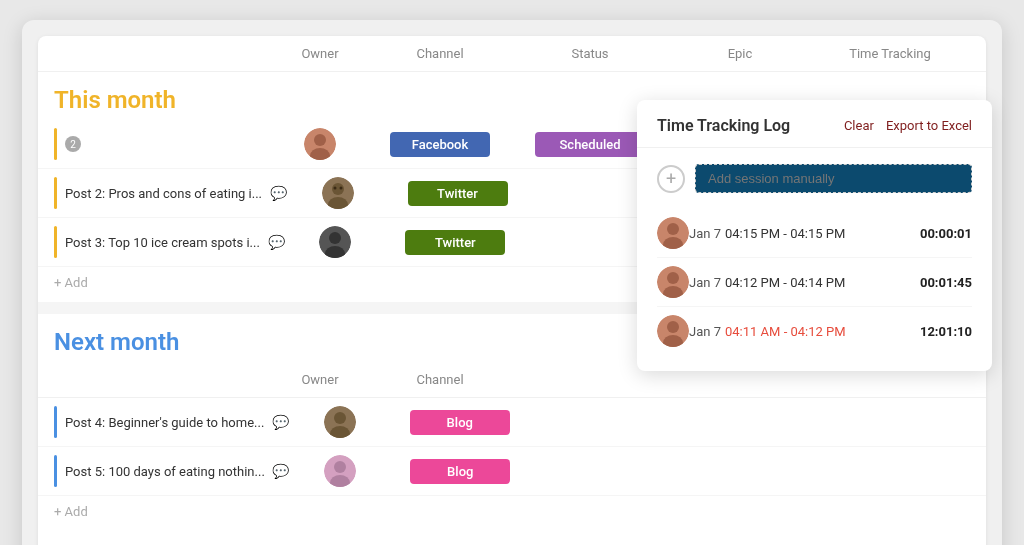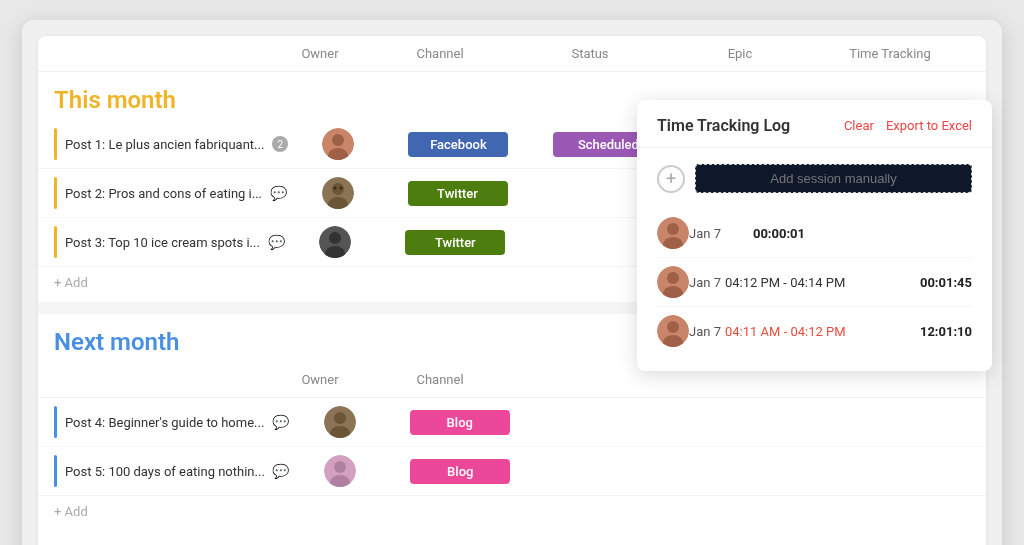--- a/index.html
+++ b/index.html
@@ -202,21 +202,21 @@
       font-size: 16px;
       font-weight: 600;
       color: #333;
     }
     .popup-actions {
       display: flex;
       gap: 12px;
     }
     .popup-action-link {
       font-size: 13px;
-      color: #ef4444;
+      color: #7f1d1d;
       cursor: pointer;
     }
     .popup-body {
       padding: 16px 20px;
     }
     .add-session-row {
       display: flex;
       align-items: center;
       gap: 10px;
       margin-bottom: 16px;
@@ -235,22 +235,21 @@
       flex-shrink: 0;
     }
     .add-session-input {
       flex: 1;
       border: 1.5px dashed #ccc;
       border-radius: 4px;
       padding: 6px 12px;
       font-size: 13px;
       color: #aaa;
       outline: none;
-      background: #0f172a;
-      text-align: center;
+      background: #0c4a6e;
     }
     .session-row {
       display: flex;
       align-items: center;
       padding: 8px 0;
       border-bottom: 1px solid #f5f5f5;
     }
     .session-row:last-child { border-bottom: none; }
     .session-date {
       font-size: 13px;
@@ -293,21 +292,20 @@
       <div class="header-col">Status</div>
       <div class="header-col">Epic</div>
       <div class="header-col">Time Tracking</div>
     </div>
 
     <div class="section-title">This month</div>
 
     <div class="table-row">
       <div class="row-left">
         <div class="row-accent accent-yellow"></div>
-        <span class="post-title">Post 1: Le plus ancien fabriquant...</span>
         <div class="notification-badge">2</div>
       </div>
       <div style="display:flex;justify-content:center;">
         <div class="avatar">
           <svg width="32" height="32" viewBox="0 0 32 32">
             <circle cx="16" cy="16" r="16" fill="#c8856a"></circle>
             <circle cx="16" cy="12" r="6" fill="#a06048"></circle>
             <ellipse cx="16" cy="28" rx="10" ry="8" fill="#a06048"></ellipse>
           </svg>
         </div>
@@ -463,20 +461,21 @@
 
       <div class="session-row">
         <div class="avatar">
           <svg width="32" height="32" viewBox="0 0 32 32">
             <circle cx="16" cy="16" r="16" fill="#c8856a"></circle>
             <circle cx="16" cy="12" r="6" fill="#a06048"></circle>
             <ellipse cx="16" cy="28" rx="10" ry="8" fill="#a06048"></ellipse>
           </svg>
         </div>
         <span class="session-date">Jan 7</span>
+        <span class="session-time">04:15 PM - 04:15 PM</span>
         <span class="session-duration">00:00:01</span>
       </div>
 
       <div class="session-row">
         <div class="avatar">
           <svg width="32" height="32" viewBox="0 0 32 32">
             <circle cx="16" cy="16" r="16" fill="#c8856a"></circle>
             <circle cx="16" cy="12" r="6" fill="#a06048"></circle>
             <ellipse cx="16" cy="28" rx="10" ry="8" fill="#a06048"></ellipse>
           </svg>

